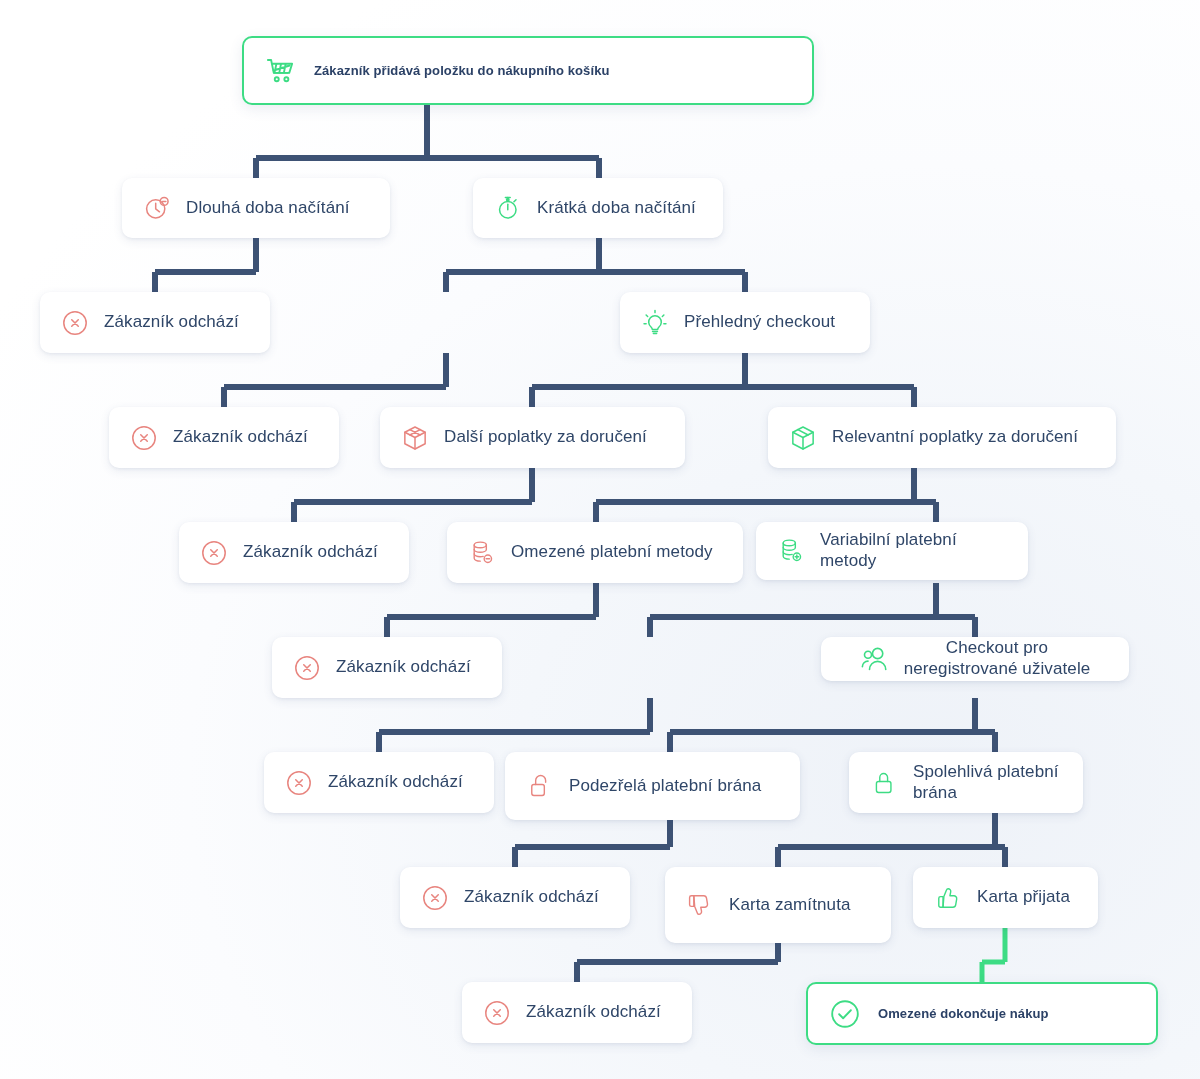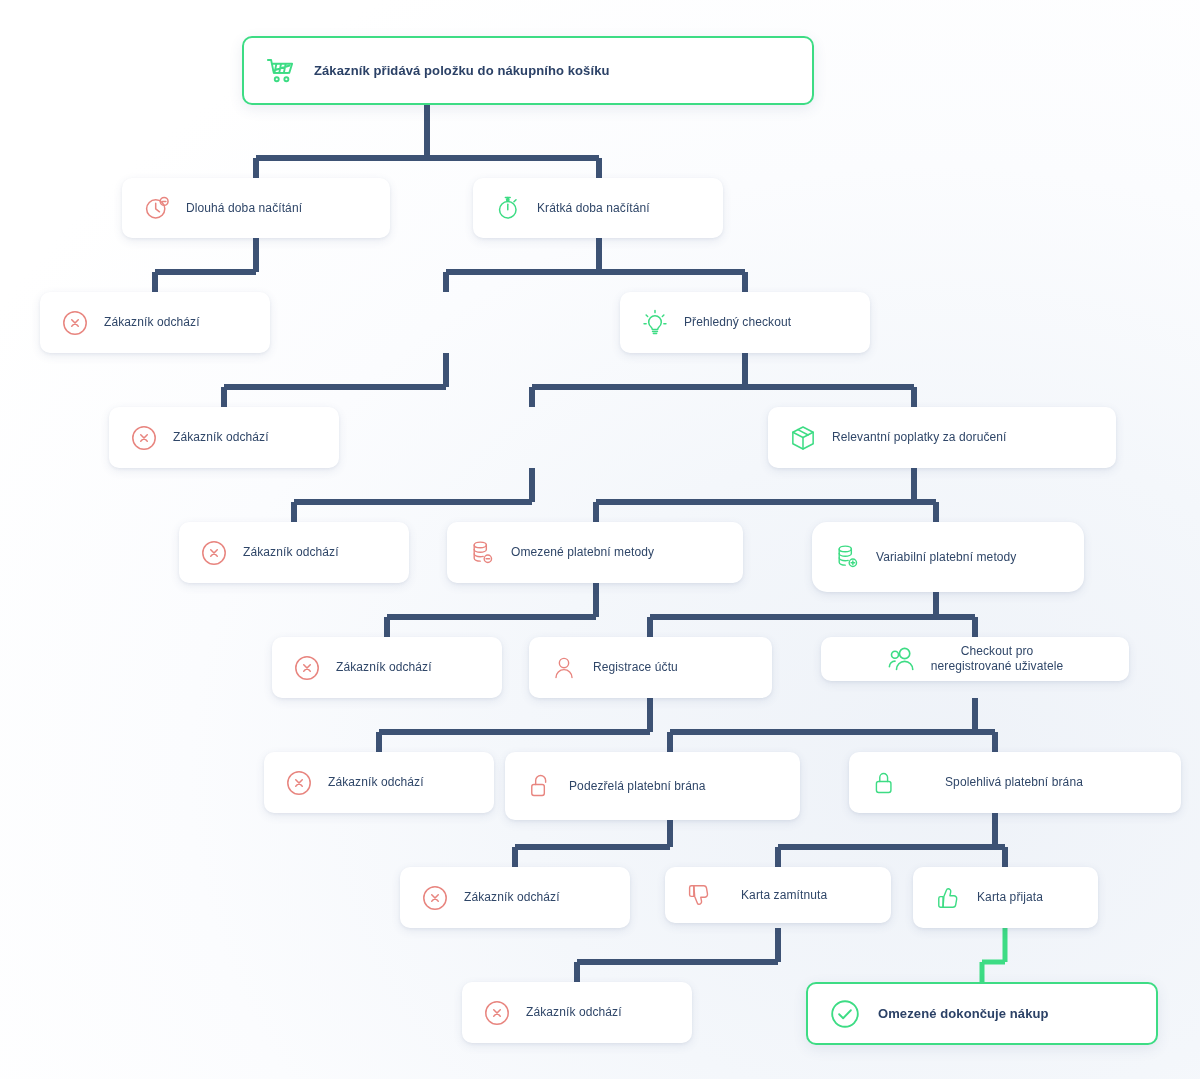--- a/index.html
+++ b/index.html
@@ -31,21 +31,21 @@
   }
   .node .ico{
     flex:0 0 auto;
     width:30px;height:30px;
     display:flex;align-items:center;justify-content:center;
     margin-right:14px;
   }
   .node .ico svg{display:block;}
   .node .lbl{
     color:#2f4668;
-    font-size:12px;
+    font-size:17px;
     line-height:1.22;
     letter-spacing:.1px;
     white-space:pre-line;
   }
   .node.center{justify-content:center;}
   .node.center .lbl{text-align:center;}
 
   .node.hl{
     border:2px solid #3ddc84;
     box-shadow:0 4px 14px rgba(57,82,128,.10);
@@ -201,20 +201,31 @@
   <div class="node" style="left:109px;top:407px;width:230px;height:61px;">
     <span class="ico">
       <svg width="28" height="28" viewBox="0 0 24 24" fill="none" stroke="#e8857f" stroke-width="1.3" stroke-linecap="round">
         <circle cx="12" cy="12" r="9.6"></circle>
         <path d="M9.2 9.2l5.6 5.6M14.8 9.2l-5.6 5.6"></path>
       </svg>
     </span>
     <span class="lbl">Zákazník odchází</span>
   </div>
 
+  <div class="node" style="left:380px;top:407px;width:305px;height:61px;">
+    <span class="ico">
+      <svg width="28" height="28" viewBox="0 0 24 24" fill="none" stroke="#e8857f" stroke-width="1.3" stroke-linecap="round" stroke-linejoin="round">
+        <path d="M12 2.6 3.3 7.1v9.8L12 21.4l8.7-4.5V7.1z"></path>
+        <path d="M3.3 7.1 12 11.6l8.7-4.5"></path>
+        <path d="M12 11.6v9.8"></path>
+        <path d="M7.6 4.8 16.4 9.4M16.4 4.8 7.6 9.4"></path>
+      </svg>
+    </span>
+    <span class="lbl">Další poplatky za doručení</span>
+  </div>
 
   <div class="node" style="left:740px;top:407px;width:348px;height:61px;margin-left:28px;">
     <span class="ico">
       <svg width="28" height="28" viewBox="0 0 24 24" fill="none" stroke="#3ddc84" stroke-width="1.3" stroke-linecap="round" stroke-linejoin="round">
         <path d="M12 2.6 3.3 7.1v9.8L12 21.4l8.7-4.5V7.1z"></path>
         <path d="M3.3 7.1 12 11.6l8.7-4.5"></path>
         <path d="M12 11.6v9.8"></path>
         <path d="M7.6 4.8 16.4 9.4"></path>
       </svg>
     </span>
@@ -238,21 +249,21 @@
         <path d="M4.8 4.6v4.1c0 1.4 2.5 2.6 5.6 2.6s5.6-1.2 5.6-2.6V4.6"></path>
         <path d="M4.8 8.7v4.1c0 1.4 2.5 2.6 5.6 2.6 1 0 1.9-.1 2.7-.3"></path>
         <path d="M4.8 12.8v4.1c0 1.4 2.5 2.6 5.6 2.6"></path>
         <circle cx="17.4" cy="17.3" r="3.4"></circle>
         <path d="M15.8 17.3h3.2"></path>
       </svg>
     </span>
     <span class="lbl">Omezené platební metody</span>
   </div>
 
-  <div class="node" style="left:812px;top:522px;width:272px;height:70px;border-radius:15px;">
+  <div class="node" style="left:756px;top:522px;width:272px;height:58px;">
     <span class="ico">
       <svg width="26" height="26" viewBox="0 0 24 24" fill="none" stroke="#3ddc84" stroke-width="1.3" stroke-linecap="round" stroke-linejoin="round">
         <ellipse cx="10.4" cy="4.6" rx="5.6" ry="2.6"></ellipse>
         <path d="M4.8 4.6v4.1c0 1.4 2.5 2.6 5.6 2.6s5.6-1.2 5.6-2.6V4.6"></path>
         <path d="M4.8 8.7v4.1c0 1.4 2.5 2.6 5.6 2.6 1 0 1.9-.1 2.7-.3"></path>
         <path d="M4.8 12.8v4.1c0 1.4 2.5 2.6 5.6 2.6"></path>
         <circle cx="17.4" cy="17.3" r="3.4"></circle>
         <path d="M15.8 17.3h3.2M17.4 15.7v3.2"></path>
       </svg>
     </span>
@@ -262,29 +273,20 @@
   <div class="node" style="left:272px;top:637px;width:230px;height:61px;">
     <span class="ico">
       <svg width="28" height="28" viewBox="0 0 24 24" fill="none" stroke="#e8857f" stroke-width="1.3" stroke-linecap="round">
         <circle cx="12" cy="12" r="9.6"></circle>
         <path d="M9.2 9.2l5.6 5.6M14.8 9.2l-5.6 5.6"></path>
       </svg>
     </span>
     <span class="lbl">Zákazník odchází</span>
   </div>
 
-  <div class="node" style="left:529px;top:637px;width:243px;height:61px;">
-    <span class="ico">
-      <svg width="26" height="26" viewBox="0 0 24 24" fill="none" stroke="#e8857f" stroke-width="1.3" stroke-linecap="round" stroke-linejoin="round">
-        <circle cx="12" cy="7.4" r="4.3"></circle>
-        <path d="M4.6 20.8c0-4.1 3.3-7.3 7.4-7.3s7.4 3.2 7.4 7.3"></path>
-      </svg>
-    </span>
-    <span class="lbl">Registrace účtu</span>
-  </div>
 
   <div class="node center" style="left:821px;top:637px;width:308px;height:44px;padding:0 18px;">
     <span class="ico">
       <svg width="30" height="30" viewBox="0 0 24 24" fill="none" stroke="#3ddc84" stroke-width="1.3" stroke-linecap="round" stroke-linejoin="round">
         <circle cx="14.1" cy="7.6" r="4.1"></circle>
         <path d="M7.6 20.4c0-3.6 2.9-6.5 6.5-6.5s6.5 2.9 6.5 6.5"></path>
         <circle cx="6.4" cy="8.6" r="2.8"></circle>
         <path d="M1.9 18.2c0-2.5 2-4.5 4.5-4.5"></path>
       </svg>
     </span>
@@ -305,41 +307,41 @@
   <div class="node" style="left:505px;top:752px;width:295px;height:68px;">
     <span class="ico">
       <svg width="26" height="26" viewBox="0 0 24 24" fill="none" stroke="#e8857f" stroke-width="1.3" stroke-linecap="round" stroke-linejoin="round">
         <rect x="4.4" y="10.6" width="11.6" height="10.2" rx="2"></rect>
         <path d="M8 10.6V6.9a4.6 4.6 0 0 1 9.2 0v1.6"></path>
       </svg>
     </span>
     <span class="lbl">Podezřelá platební brána</span>
   </div>
 
-  <div class="node" style="left:849px;top:752px;width:332px;height:61px;gap:32px;">
+  <div class="node" style="left:849px;top:752px;width:234px;height:61px;">
     <span class="ico">
       <svg width="26" height="26" viewBox="0 0 24 24" fill="none" stroke="#3ddc84" stroke-width="1.3" stroke-linecap="round" stroke-linejoin="round">
         <rect x="5" y="10.6" width="13.4" height="10.2" rx="2"></rect>
         <path d="M8.1 10.6V6.9a3.6 3.6 0 0 1 7.2 0v3.7"></path>
       </svg>
     </span>
     <span class="lbl">Spolehlivá platební brána</span>
   </div>
 
   <div class="node" style="left:400px;top:867px;width:230px;height:61px;">
     <span class="ico">
       <svg width="28" height="28" viewBox="0 0 24 24" fill="none" stroke="#e8857f" stroke-width="1.3" stroke-linecap="round">
         <circle cx="12" cy="12" r="9.6"></circle>
         <path d="M9.2 9.2l5.6 5.6M14.8 9.2l-5.6 5.6"></path>
       </svg>
     </span>
     <span class="lbl">Zákazník odchází</span>
   </div>
 
-  <div class="node" style="left:665px;top:867px;width:226px;height:56px;gap:12px;">
+  <div class="node" style="left:665px;top:867px;width:226px;height:76px;">
     <span class="ico">
       <svg width="26" height="26" viewBox="0 0 24 24" fill="none" stroke="#e8857f" stroke-width="1.3" stroke-linecap="round" stroke-linejoin="round">
         <path d="M6.3 3.4h9.1c1.3 0 2.4.9 2.6 2.2l.9 5.4c.3 1.6-1 3.1-2.6 3.1h-3.6l.7 3.6c.3 1.5-.9 2.9-2.4 2.9-.6 0-1.2-.4-1.4-1l-2.5-6.3z"></path>
         <path d="M6.3 3.4H4a1.6 1.6 0 0 0-1.6 1.6v6.7A1.6 1.6 0 0 0 4 13.3h2.3z"></path>
       </svg>
     </span>
     <span class="lbl">Karta zamítnuta</span>
   </div>
 
   <div class="node" style="left:913px;top:867px;width:185px;height:61px;">

